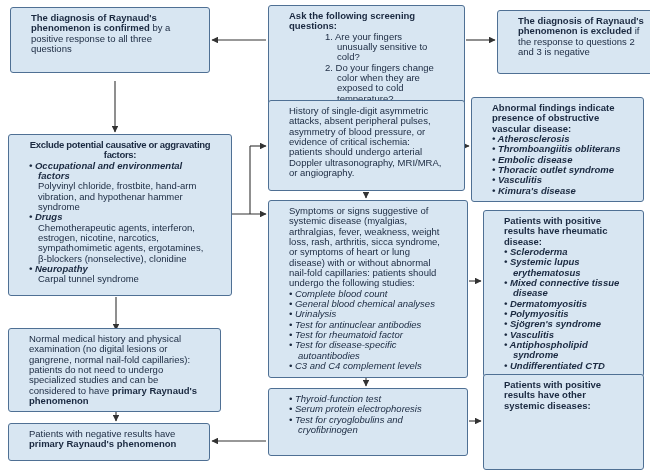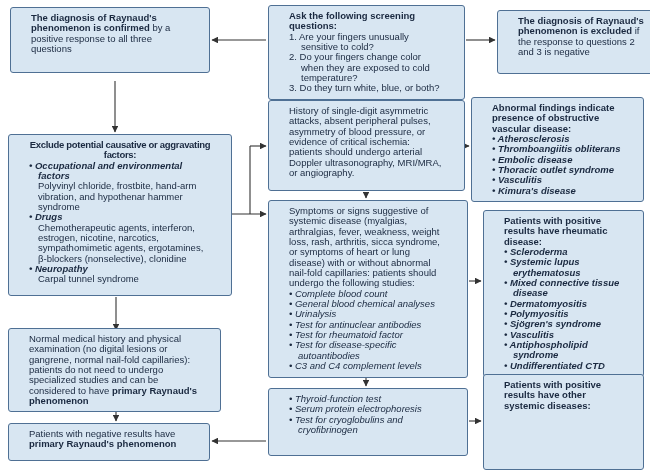--- a/index.html
+++ b/index.html
@@ -12,21 +12,21 @@
     border:1px solid var(--box-border,#4f7094);
     border-radius:3px;
     padding:5px 20px;
     font-size:9.5px;
     line-height:1.09;
     color:var(--text,#1a2940);
   }
   .b { font-weight:bold; }
   .tight { letter-spacing:-0.3px;text-align:center; }
   .hang { padding-left:9px; text-indent:-9px;font-style:italic; }
-  .hang-num { padding-left:12px; text-indent:-12px; }
+  .hang-num { padding-left:12px; text-indent:-12px;margin-left:36px; }
   .factor { }
   .detail { padding-left:9px; }
   svg.arrows { position:absolute; left:0; top:0; pointer-events:none; }
   svg.arrows path { stroke:var(--arrow,#333333); stroke-width:1.1; fill:none; }
   svg.arrows path.head { fill:var(--arrow,#333333); stroke:none; }
 </style>
 </head>
 <body>
 
 <div class="stage">

